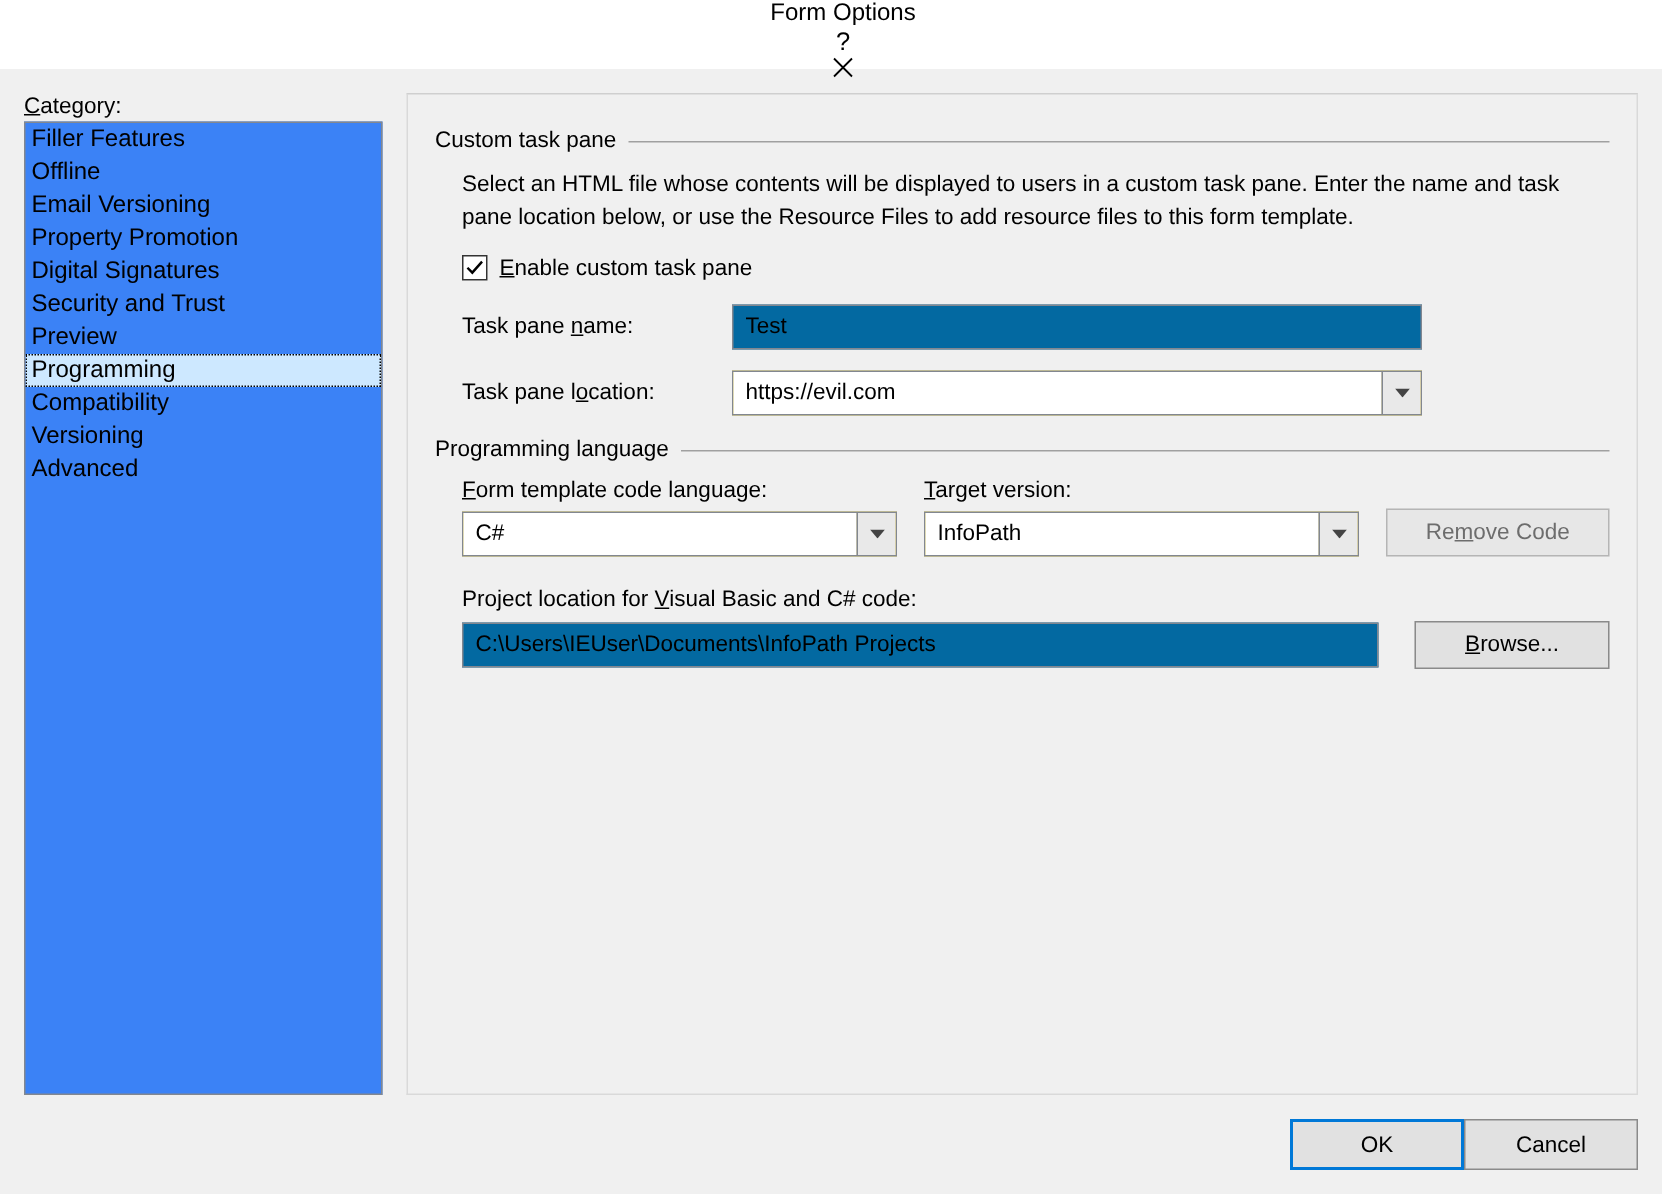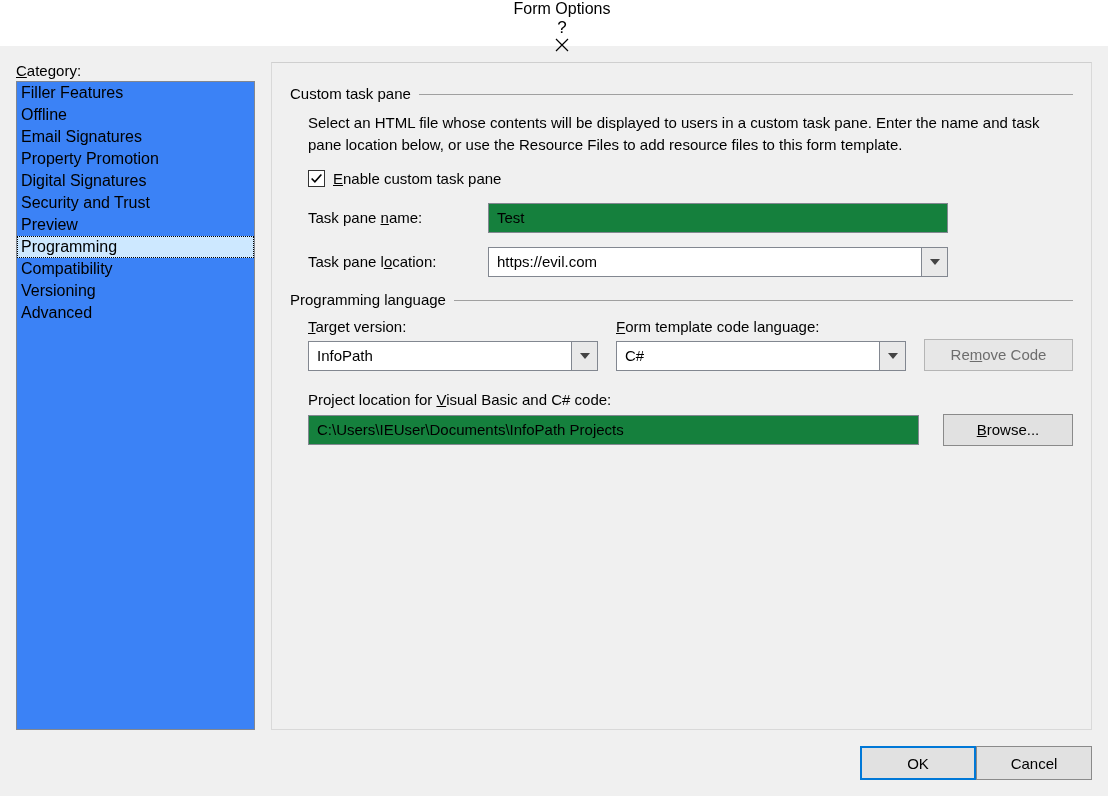--- a/index.html
+++ b/index.html
@@ -77,21 +77,21 @@
     width:17px; height:17px; border:1px solid #333; background:#fff;
     display:flex; align-items:center; justify-content:center;
     margin-right:8px;
   }
   .checkbox svg { width:13px; height:13px; }
   .form-row { display:flex; align-items:center; margin-bottom:14px; }
   .form-row .lbl { width: 180px; }
   .text-input {
     height: 30px;
     border:1px solid #828790;
-    background:#15803d;
+    background:#0369a1;
     padding: 0 8px;
     font: inherit;
   }
   .combo {
     display:flex;
     border:1px solid #828790;
     background:#fde047;
     height:30px;
   }
   .combo input {
@@ -151,21 +151,21 @@
 </div>
 
 <div class="dialog-body">
   <div class="main-area">
 
     <div class="category-col">
       <div class="category-label"><span class="u">C</span><span>ategory:</span></div>
       <div class="listbox" id="category-list">
           <div class="item">Filler Features</div>
           <div class="item">Offline</div>
-          <div class="item">Email Signatures</div>
+          <div class="item">Email Versioning</div>
           <div class="item">Property Promotion</div>
           <div class="item">Digital Signatures</div>
           <div class="item">Security and Trust</div>
           <div class="item">Preview</div>
           <div class="item selected">Programming</div>
           <div class="item">Compatibility</div>
           <div class="item">Versioning</div>
           <div class="item">Advanced</div>
         </div>
     </div>
@@ -206,42 +206,42 @@
         </div>
 
       </div>
 
       <div class="group-header" style="margin-top:12px">
         <div class="gh-label">Programming language</div>
         <div class="gh-line"></div>
       </div>
       <div class="indent">
         <div class="prog-row1">
+          <div class="prog-col" style="width:290px">
+            <div class="pc-label"><span class="u">F</span>orm template code language:</div>
+            <div class="combo">
+              <input value="C#" style="">
+              <div class="arrow">
+                  <svg viewBox="0 0 10 6">
+                    <path d="M0 0 L5 6 L10 0" fill="#444"></path>
+                  </svg>
+                </div>
+            </div>
+          </div>
           <div class="prog-col" style="width:290px">
             <div class="pc-label"><span class="u">T</span>arget version:</div>
             <div class="combo">
               <input value="InfoPath" style="">
               <div class="arrow">
                   <svg viewBox="0 0 10 6">
                     <path d="M0 0 L5 6 L10 0" fill="#444"></path>
                   </svg>
                 </div>
             </div>
           </div>
-          <div class="prog-col" style="width:290px">
-            <div class="pc-label"><span class="u">F</span>orm template code language:</div>
-            <div class="combo">
-              <input value="C#" style="">
-              <div class="arrow">
-                  <svg viewBox="0 0 10 6">
-                    <path d="M0 0 L5 6 L10 0" fill="#444"></path>
-                  </svg>
-                </div>
-            </div>
-          </div>
           <div class="prog-col" style="justify-content:flex-end">
             <button class="btn-classic disabled" style="width:149px">Re<span class="u">m</span>ove Code</button>
           </div>
         </div>
 
         <div style="margin-bottom:6px">Project location for <span class="u">V</span>isual Basic and C# code:</div>
         <div style="display:flex; gap:24px; align-items:center">
           <input class="text-input" style="flex: 1 1 0%;" value="C:\Users\IEUser\Documents\InfoPath Projects">
           <button class="btn-classic" style="width:130px"><span class="u">B</span>rowse...</button>
         </div>

